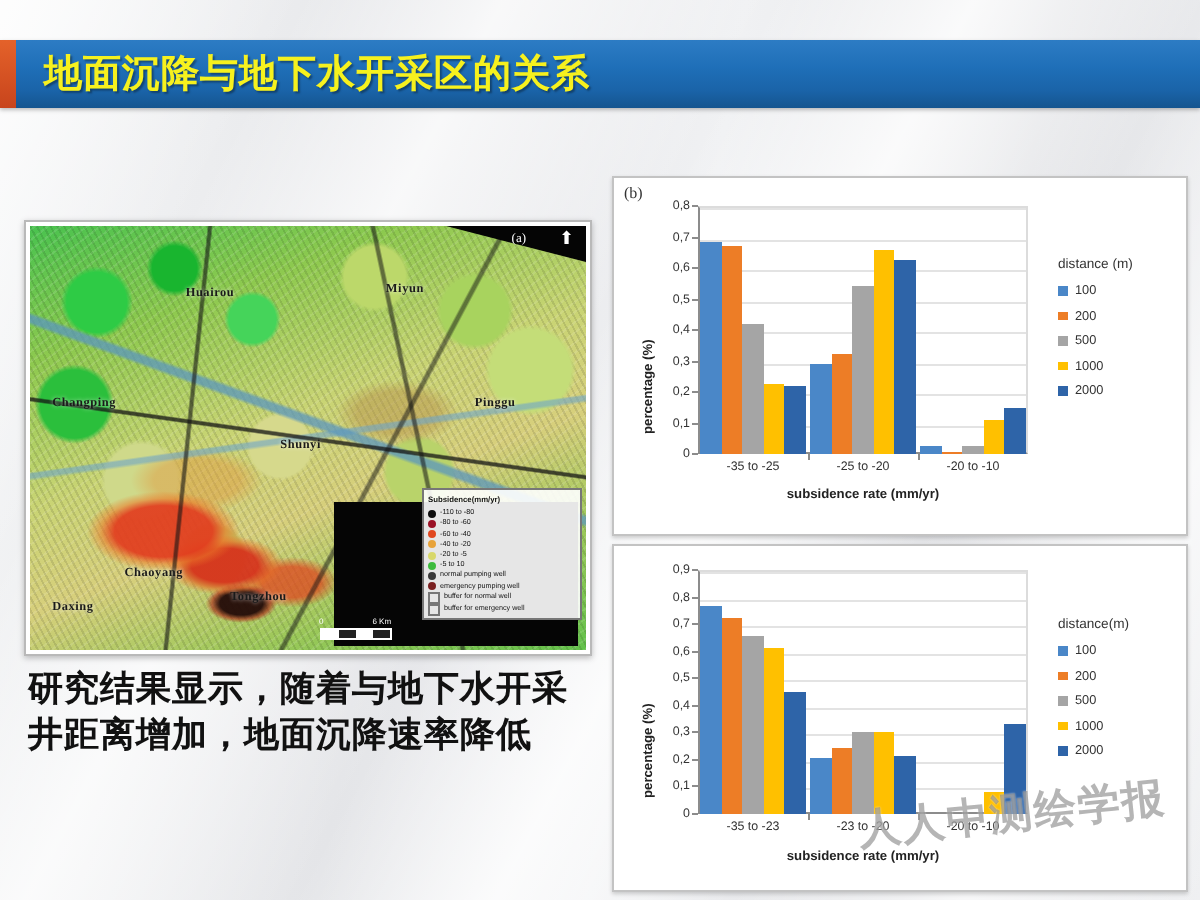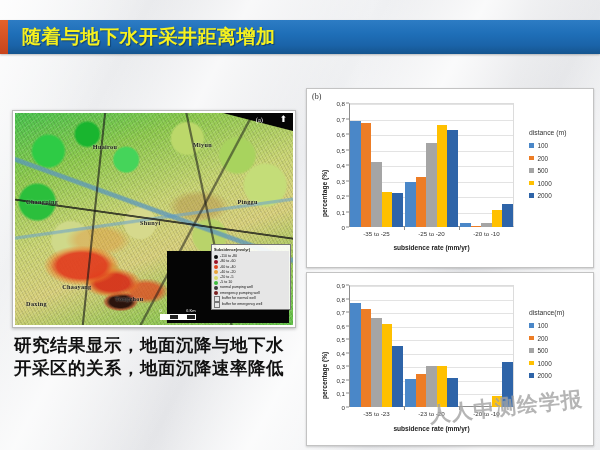--- a/index.html
+++ b/index.html
@@ -177,21 +177,21 @@
     text-shadow:0 0 1px rgba(255,255,255,.6);
   }
 </style>
 </head>
 <body>
 
 <div id="slide"></div>
 
 <div id="titlebar"></div>
 <div id="titleaccent"></div>
-<div id="title">随着与地下水开采井距离增加</div>
+<div id="title">地面沉降与地下水开采区的关系</div>
 
 <div id="mapwrap">
   <div id="map">
     <div class="mlayer veg"></div>
     <div class="mlayer hot"></div>
     <div class="mlayer rivers"></div>
     <div class="mlayer roads"></div>
     <div class="blackbox"></div>
     <div class="corner-tri"></div>
     <div class="fig-tag">(a)</div>
@@ -253,21 +253,21 @@
     <div id="scalebar">
       <div class="nums">
           <span>0</span>
           <span>6 Km</span>
         </div>
       <div class="bar"></div>
     </div>
   </div>
 </div>
 
-<div id="bodytext">研究结果显示，地面沉降与地下水开采区的关系，地面沉降速率降低</div>
+<div id="bodytext">研究结果显示，随着与地下水开采井距离增加，地面沉降速率降低</div>
 
 <div id="panelB" class="chartpanel">
   <div class="panel-tag">(b)</div>
   <div id="plotB" class="plotarea">
     <div class="gridbox">
         <div class="gline" style="top: 108.5px;"></div>
         <div class="gline" style="top: 93px;"></div>
         <div class="gline" style="top: 77.5px;"></div>
         <div class="gline" style="top: 62px;"></div>
         <div class="gline" style="top: 46.5px;"></div>

